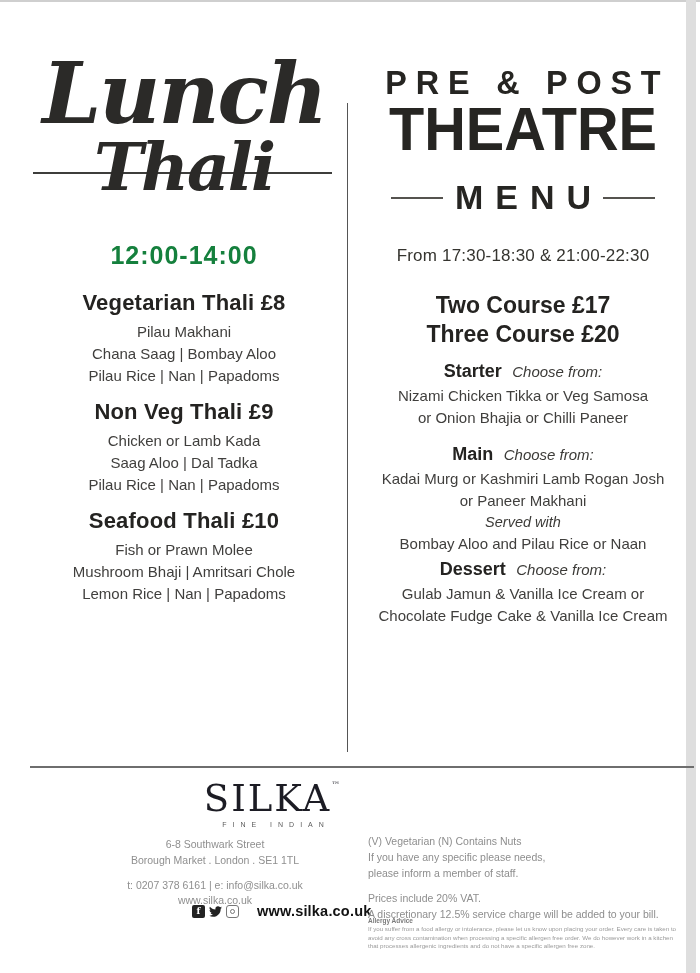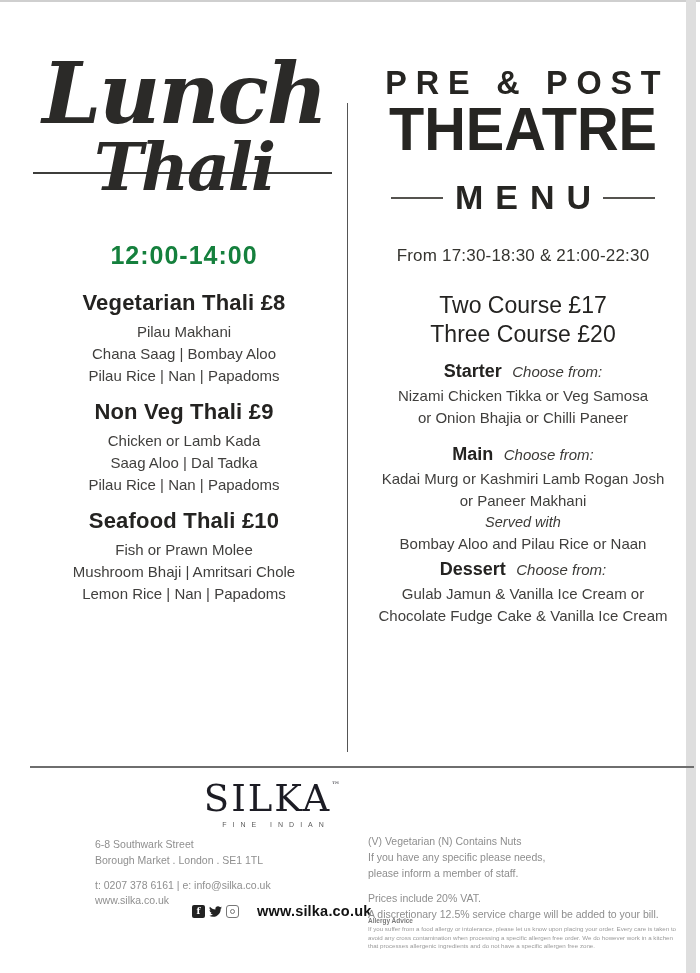--- a/index.html
+++ b/index.html
@@ -27,40 +27,40 @@
 
   
   .right-col { position:absolute; left:358px; top:0; width:330px; text-align:center; color:#2a2927; }
   .rt-1 { position:absolute; top:64px; left:0; width:100%; font-size:33px; font-weight:bold; letter-spacing:9px; text-indent:9px; color:#262522; transform:scaleX(0.98); }
   .rt-2 { position:absolute; top:98px; left:0; width:100%; font-size:62px; font-weight:bold; letter-spacing:0px; color:#262522; transform:scaleX(0.93); line-height:1.0; }
   .rt-3-row { position:absolute; top:178px; left:0; width:100%; display:flex; align-items:center; justify-content:center; gap:0; }
   .menu-side-line { flex:0 0 52px; height:2px; background:#55534f; }
   .rt-3 { font-size:34px; font-weight:bold; letter-spacing:12px; text-indent:12px; color:#262522; }
   .right-hours { position:absolute; top:246px; left:0; width:100%; font-size:17px; color:#35342f; letter-spacing:0.2px; }
 
-  .price-line { position:absolute; left:0; width:100%; font-size:23px; font-weight:normal; color:#242321; }
+  .price-line { position:absolute; left:0; width:100%; font-size:23px; font-weight:bold; color:#242321; }
   .pl-1 { top:292px; } .pl-2 { top:321px; }
 
   .course-section { position:absolute; left:0; width:100%; }
   .cs-1 { top:361px; } .cs-2 { top:444px; } .cs-3 { top:559px; }
   .course-head { margin-bottom:3px; }
   .course-name { font-size:18px; font-weight:bold; color:#242321; }
   .course-choose { font-size:15px; font-style:italic; color:#3c3b38; margin-left:6px; }
   .course-line { font-size:15px; color:#403f3d; line-height:1.45; }
   .served-with { font-size:14.5px; font-style:italic; color:#3c3b38; line-height:1.45; }
 
   
   .footer-divider { position:absolute; top:766px; left:30px; width:664px; height:2px; background:#6e6e6e; }
 
   .logo-block { position:absolute; top:779px; left:178px; width:190px; text-align:center; }
   .logo-word { font-family:"DejaVu Serif", serif; font-size:37px; letter-spacing:2px; color:#1c1c24; line-height:1.1; }
   .logo-tm { font-size:9px; vertical-align:top; position:relative; top:2px; color:#44444c; }
   .logo-tagline { font-size:7px; letter-spacing:6px; text-indent:6px; color:#5a5a5a; margin-top:1px; }
 
-  .contact-block { position:absolute; top:837px; left:95px; width:240px; text-align:left; font-size:10.5px; color:#8f8f8f; line-height:1.5; }
+  .contact-block { position:absolute; top:837px; left:95px; width:240px; text-align:center; font-size:10.5px; color:#8f8f8f; line-height:1.5; }
   .contact-gap { height:9px; }
 
   .social-row { position:absolute; top:903px; left:192px; display:flex; align-items:center; }
   .social-icon { width:13px; height:13px; margin-right:4px; display:flex; align-items:center; justify-content:center; }
   .fb { background:#222; border-radius:2px; color:#fff; font-size:9px; font-weight:bold; font-family:"DejaVu Serif", serif; }
   .ig { border:1.5px solid #777; border-radius:3px; }
   .ig-dot { width:5px; height:5px; border:1.5px solid #777; border-radius:50%; }
   .website-bold { font-size:14.5px; font-weight:bold; color:#121212; margin-left:14px; letter-spacing:0.2px; }
 
   .info-block { position:absolute; top:834px; left:368px; width:322px; font-size:10.5px; color:#8e8e8e; line-height:1.5; }

